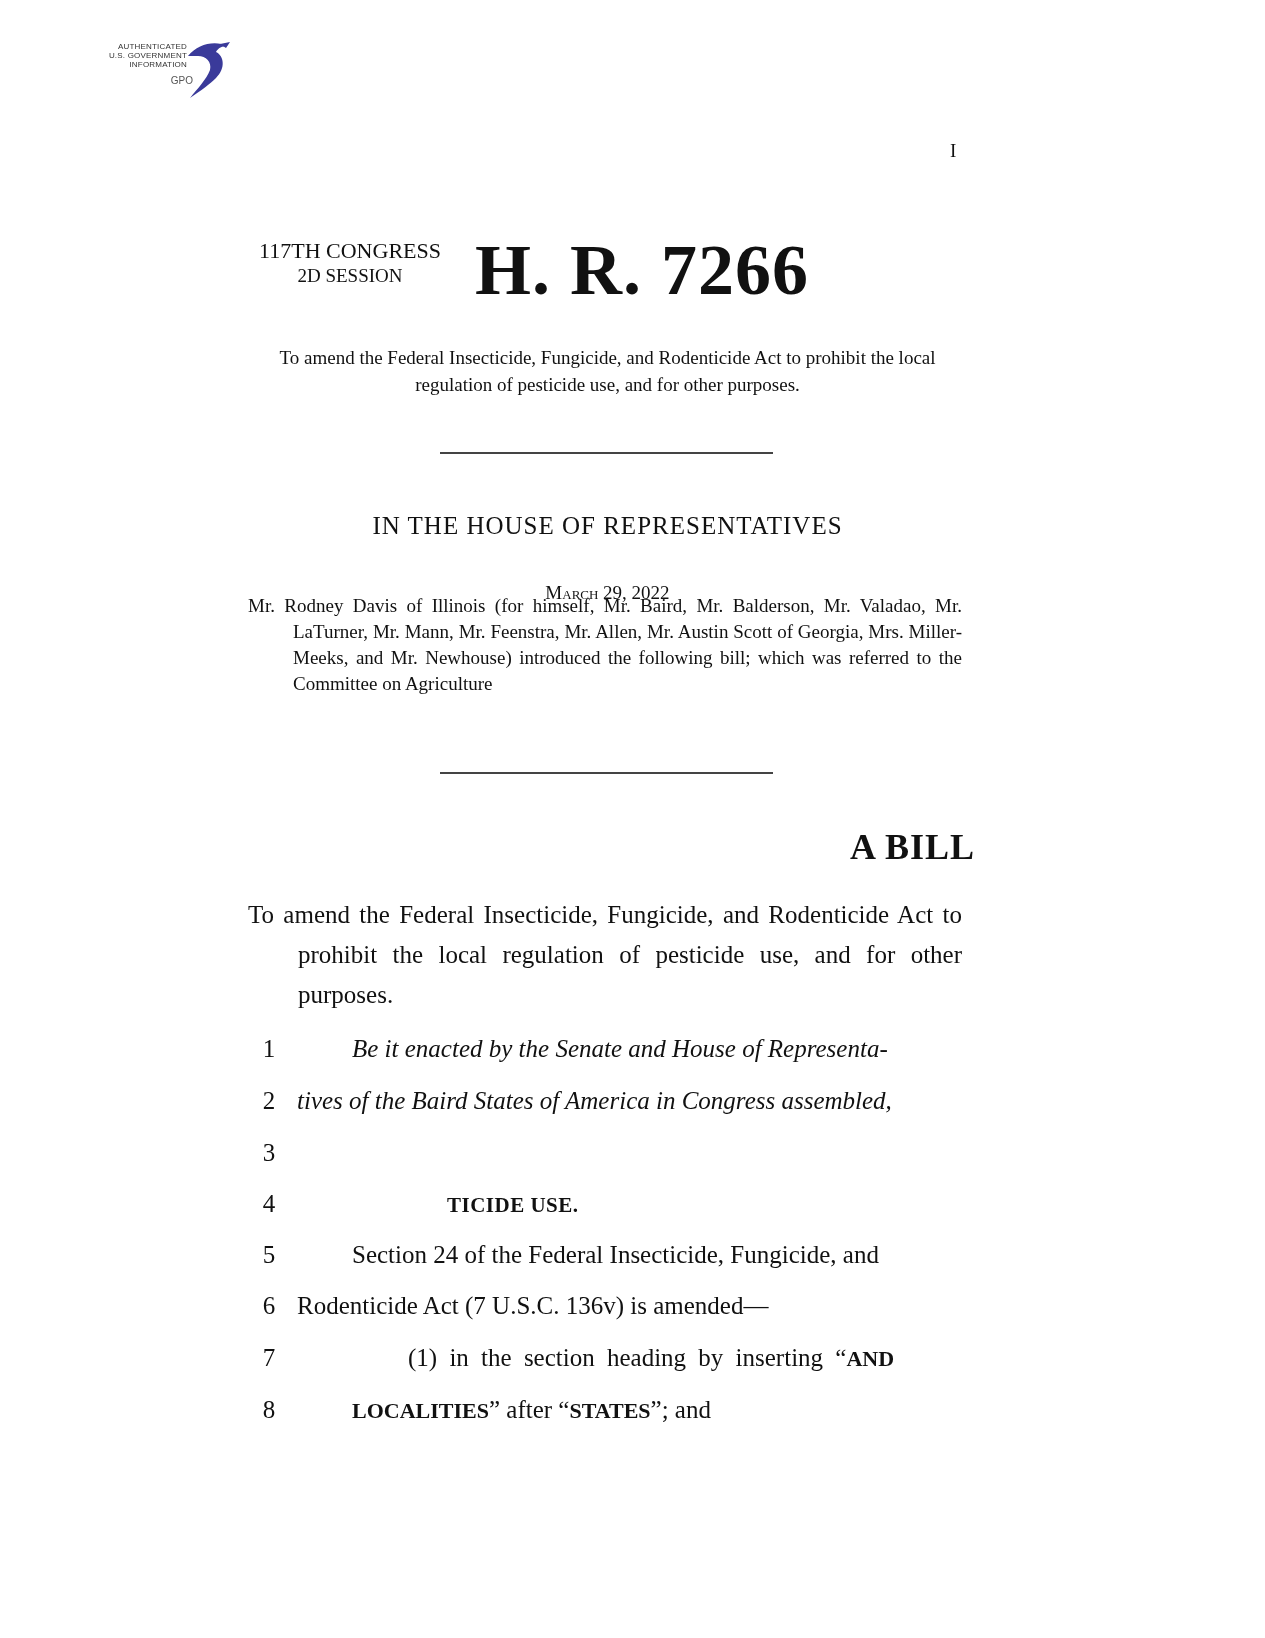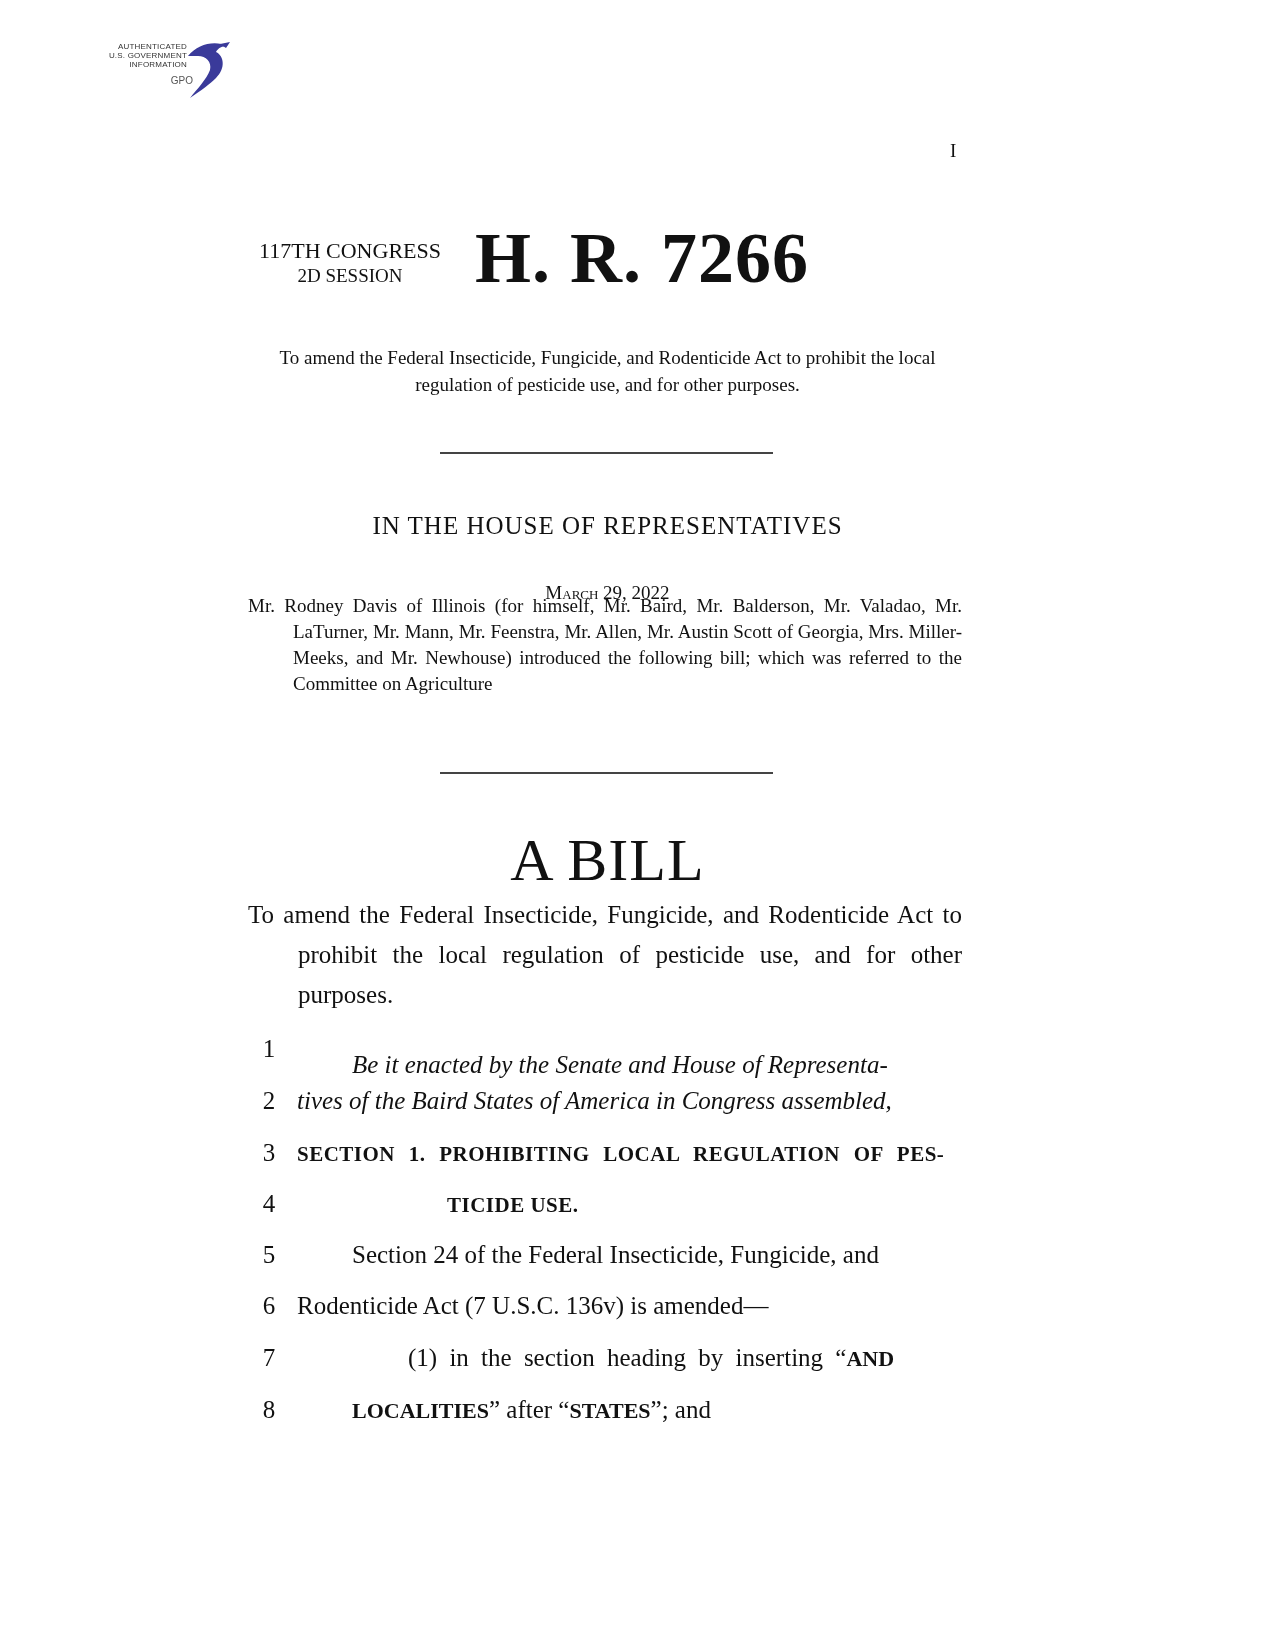--- a/index.html
+++ b/index.html
@@ -15,34 +15,34 @@
   #gpo-logo .l3 { top: 22px; }
   #gpo-logo .gpo { position: absolute; top: 37px; right: 42px; font-family: "Liberation Sans", sans-serif; font-size: 10px; color: #555; }
   #gpo-logo svg { position: absolute; right: 0; top: 0; }
 
   #page-mark { left: 950px; top: 140px; font-size: 19px; }
 
   #congress-block { left: 247px; top: 238px; width: 206px; text-align: center; font-size: 22px; line-height: 25px; }
   #congress-block .sess { font-size: 19px; }
   .smallcaps { font-variant: small-caps; }
 
-  #bill-number { left: 475px; top: 216px; font-size: 72px; font-weight: bold; letter-spacing: 1px; line-height: 84px; }
+  #bill-number { left: 475px; top: 228px; font-size: 72px; font-weight: bold; letter-spacing: 1px; line-height: 84px; }
 
   #short-title { left: 240px; top: 344px; width: 735px; text-align: center; font-size: 19px; line-height: 27px; }
 
   .rule { position: absolute; height: 2px; background: #444; }
   #rule-1 { left: 440px; top: 452px; width: 333px; }
   #rule-2 { left: 440px; top: 772px; width: 333px; }
 
   #chamber { left: 240px; top: 512px; width: 735px; text-align: center; font-size: 25px; letter-spacing: 1px; }
   #date { left: 240px; top: 562px; width: 735px; text-align: center; font-size: 19px; margin-top: 20px; }
 
   #sponsors { left: 248px; top: 593px; width: 714px; font-size: 19px; line-height: 26px; text-align: justify; padding-left: 45px; text-indent: -45px; box-sizing: border-box; }
 
-  #a-bill { left: 240px; top: 826px; width: 735px; text-align: center; font-size: 60px; font-weight: normal; letter-spacing: 1px; }
+  #a-bill { left: 240px; top: 826px; width: 735px; text-align: right; font-size: 36px; font-weight: bold; letter-spacing: 1px; }
 
   #purpose { left: 248px; top: 895px; width: 714px; font-size: 25px; line-height: 40px; text-align: justify; padding-left: 50px; text-indent: -50px; box-sizing: border-box; }
 
   .line { position: absolute; left: 0; width: 1265px; height: 40px; font-size: 25px; }
   .line .num { position: absolute; left: 258px; width: 22px; text-align: center; }
   .line .txt { position: absolute; left: 297px; width: 665px; white-space: nowrap; }
   .it { font-style: italic; }
   .hd { font-family: "Liberation Serif", serif; font-weight: bold; font-size: 21px; letter-spacing: 0.5px; }
   .b { font-weight: bold; }
 </style>
@@ -81,29 +81,28 @@
 </div>
 
 <div id="rule-2" class="rule"></div>
 
 <div id="a-bill" class="abs">A BILL</div>
 
 <div id="purpose" class="abs">To amend the Federal Insecticide, Fungicide, and Rodenticide Act to prohibit the local regulation of pesticide use, and for other purposes.</div>
 
 <div class="line" style="top:1035px;">
   <span class="num">1</span>
-  <span class="txt it" style="left:352px;margin-top:16px;">Be it enacted by the Senate and House of Representa-</span>
+  <span class="txt it" style="left:352px;">Be it enacted by the Senate and House of Representa-</span>
 </div>
 <div class="line" style="top:1087px;">
   <span class="num">2</span>
   <span class="txt it">tives of the Baird States of America in Congress assembled,</span>
 </div>
 <div class="line" style="top:1139px;">
   <span class="num">3</span>
-  <span class="txt hd" style="top:3px; word-spacing:8px;">SECTION 1. PROHIBITING LOCAL REGULATION OF PES-</span>
 </div>
 <div class="line" style="top:1190px;">
   <span class="num">4</span>
   <span class="txt hd" style="left:447px; top:3px;">TICIDE USE.</span>
 </div>
 <div class="line" style="top:1241px;">
   <span class="num">5</span>
   <span class="txt" style="left:352px;">Section 24 of the Federal Insecticide, Fungicide, and</span>
 </div>
 <div class="line" style="top:1292px;">

